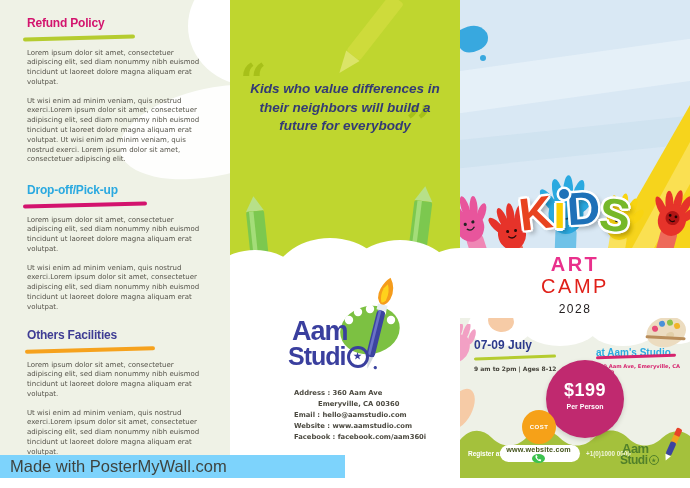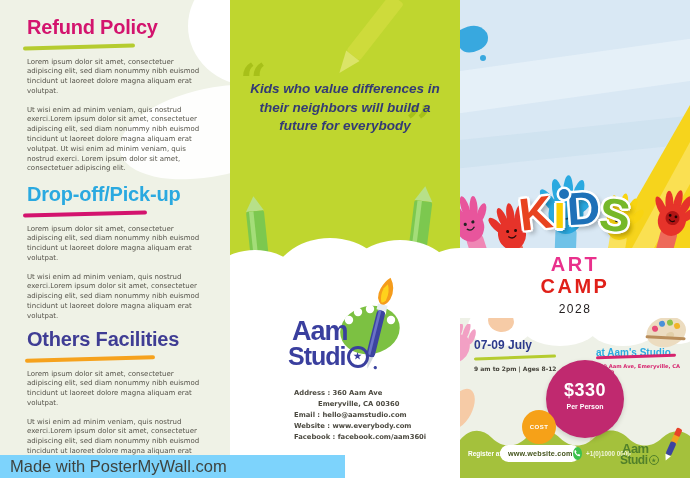--- a/index.html
+++ b/index.html
@@ -7,21 +7,21 @@
          font-family:"Liberation Sans",sans-serif;}
   .panel{position:absolute;top:0;height:478px;overflow:hidden;}
 
   
   .left-panel{left:0;width:230px;background:#eff2e6;}
   .lw{position:absolute;background:#fff;border-radius:50%;}
   .lw1{left:188px;top:-34px;width:130px;height:120px;}
   .lw2{left:118px;top:88px;width:190px;height:88px;transform:rotate(-12deg);opacity:.9;}
   .lsection{position:absolute;left:0;width:230px;z-index:1;}
   .sec-refund{top:16px;} .sec-drop{top:183px;} .sec-others{top:328px;}
-  .ltitle{margin:0 0 0 27px;font-size:20px;font-weight:bold;letter-spacing:-.2px;}
+  .ltitle{margin:0 0 0 27px;font-size:12px;font-weight:bold;letter-spacing:-.2px;}
   .t-refund{color:#d3146e;} .t-drop{color:#2aa9e0;} .t-others{color:#3f3d94;}
   .swoosh{height:3.5px;border-radius:3px;transform:rotate(-1.5deg);margin-top:6px;}
   .sw-green{margin-left:23px;width:112px;background:#b5cc2f;}
   .sw-pink{margin-left:23px;width:124px;background:#d3146e;}
   .sw-orange{margin-left:25px;width:130px;background:#f6a21d;}
   .para{margin:9px 0 0 27px;width:182px;font-family:"DejaVu Sans",sans-serif;
         font-size:7px;line-height:9.8px;color:#56544b;}
 
   
   .center-panel{left:230px;width:230px;background:#bfd62f;}
@@ -58,21 +58,21 @@
            4px 4px 5px rgba(0,0,0,.3);}
   .kl-k{transform:rotate(-7deg) translateY(2px);}
   .kl-i{transform:translateY(1px);margin:0 1px;}
   .kl-d{transform:rotate(-4deg) translateY(-3px);}
   .kl-s{transform:rotate(7deg) translateY(4px);}
   .i-dot{position:absolute;left:99px;top:1px;width:10px;height:10px;border-radius:50%;
          background:#1e71b8;box-shadow:0 0 0 2.5px #fff;}
   .title-block{position:absolute;left:0;top:248px;width:230px;height:70px;background:#fff;
                text-align:center;z-index:2;}
   .art-line{margin-top:5px;font-size:20px;font-weight:bold;letter-spacing:2.5px;color:#e9308c;line-height:22px;}
-  .camp-line{font-size:20px;font-weight:bold;letter-spacing:2.5px;color:#e02019;line-height:23px;}
+  .camp-line{font-size:20px;font-weight:normal;letter-spacing:2.5px;color:#e02019;line-height:23px;}
   .year-line{font-size:12px;font-weight:normal;letter-spacing:1.5px;color:#242021;line-height:22px;}
   .details{position:absolute;left:0;top:318px;width:230px;height:160px;background:#eef1e7;}
   .dcloud{position:absolute;background:#fff;border-radius:50%;}
   .dc1{left:8px;top:-12px;width:64px;height:40px;}
   .dc2{left:60px;top:-18px;width:80px;height:46px;}
   .dc3{left:128px;top:-12px;width:70px;height:40px;}
   .dc4{left:186px;top:-16px;width:60px;height:42px;}
   .darm{left:28px;top:-8px;width:26px;height:22px;background:#f6cba6;border-radius:50%;transform:rotate(10deg);position:absolute;}
   .camp-dates{position:absolute;left:14px;top:20px;font-size:12px;font-weight:bold;color:#2c3a8c;}
   .dates-line{position:absolute;left:14px;top:38px;width:82px;height:3px;border-radius:2px;
@@ -88,21 +88,21 @@
                 background:#c0296f;text-align:center;z-index:5;box-shadow:0 2px 5px rgba(0,0,0,.15);}
   .price-amount{margin-top:20px;font-size:18px;font-weight:bold;color:#fff;letter-spacing:.5px;}
   .price-unit{margin-top:2px;font-size:7px;font-weight:bold;color:#fff;}
   .cost-badge{position:absolute;left:62px;top:92px;width:34px;height:34px;border-radius:50%;
               background:#f6a118;color:#fff;font-size:6px;font-weight:bold;text-align:center;
               line-height:34px;z-index:6;letter-spacing:.5px;}
   .wave-band{position:absolute;left:0;top:424px;z-index:4;}
   .register-label{position:absolute;left:8px;top:450px;font-size:6.5px;font-weight:bold;color:#fff;z-index:6;}
   .pill{position:absolute;left:40px;top:445px;width:80px;height:17px;background:#fff;border-radius:9px;
         display:flex;align-items:center;justify-content:space-between;padding:0 11px 0 8px;z-index:6;
-        box-sizing:border-box;}
+        box-sizing:border-box;flex-direction:column;}
   .pill-text{font-size:7.2px;font-weight:bold;color:#44541c;letter-spacing:.2px;}
   .wa-icon{width:13px;height:13px;border-radius:50%;background:#3cc24e;display:flex;
            align-items:center;justify-content:center;}
   .phone-num{position:absolute;left:126px;top:450px;font-size:6.3px;font-weight:bold;color:#f0f4da;z-index:6;}
   .footer-logo{position:absolute;left:160px;top:430px;width:68px;height:48px;z-index:6;}
   .flogo-line{position:absolute;color:#51802a;font-weight:bold;letter-spacing:-.5px;line-height:1;}
   .fl1{left:2px;top:12px;font-size:13px;}
   .fl2{left:0;top:24px;font-size:12px;display:flex;align-items:center;}
   .star-o-mini{display:inline-flex;align-items:center;justify-content:center;width:8px;height:8px;
                border:1.6px solid #51802a;border-radius:50%;font-size:5px;color:#51802a;margin-left:1px;}
@@ -198,21 +198,21 @@
     <div class="logo-line logo-l1">Aam</div>
     <div class="logo-line logo-l2">
       <span>Studi</span>
       <span class="star-o">★</span>
     </div>
 
     <div class="contact">
       <div><span>Address : </span><span>360 Aam Ave</span></div>
       <div class="indent"><span>Emeryville, CA 00360</span></div>
       <div><span>Email : </span><span>hello@aamstudio.com</span></div>
-      <div><span>Website : </span><span>www.everybody.com</span></div>
+      <div><span>Website : </span><span>www.aamstudio.com</span></div>
       <div><span>Facebook : </span><span>facebook.com/aam360i</span></div>
     </div>
   </div>
 
   <div class="panel right-panel">
 
     <svg class="photo" width="230" height="248" viewBox="0 0 230 248">
       <rect width="230" height="248" fill="#d9e8f4"></rect>
       <rect x="-30" y="55" width="320" height="42" fill="#e7f1f9" transform="rotate(-8 115 76)" opacity="0.8"></rect>
       <rect x="-30" y="128" width="320" height="28" fill="#cde1ef" transform="rotate(-6 115 142)" opacity="0.8"></rect>
@@ -342,21 +342,21 @@
 
       <div class="camp-dates">07-09 July</div>
       <div class="dates-line"></div>
       <div class="camp-time">9 am to 2pm | Ages 8-12</div>
 
       <div class="venue">at Aam's Studio</div>
       <div class="venue-line"></div>
       <div class="venue-addr">360 Aam Ave, Emeryville, CA 00360</div>
 
       <div class="price-circle">
-        <div class="price-amount">$330</div>
+        <div class="price-amount">$199</div>
         <div class="price-unit">Per Person</div>
       </div>
       <div class="cost-badge">COST</div>
     </div>
 
     <svg class="wave-band" width="230" height="54" viewBox="0 0 230 54">
       <path d="M0 16 C10 4 22 4 32 14 C42 24 56 24 66 14 C76 4 90 4 100 14 C110 24 124 24 134 14
                C144 4 158 4 168 14 C178 24 192 24 202 14 C212 5 222 6 230 12 L230 54 L0 54 Z" fill="#a4c13c"></path>
     </svg>
 

